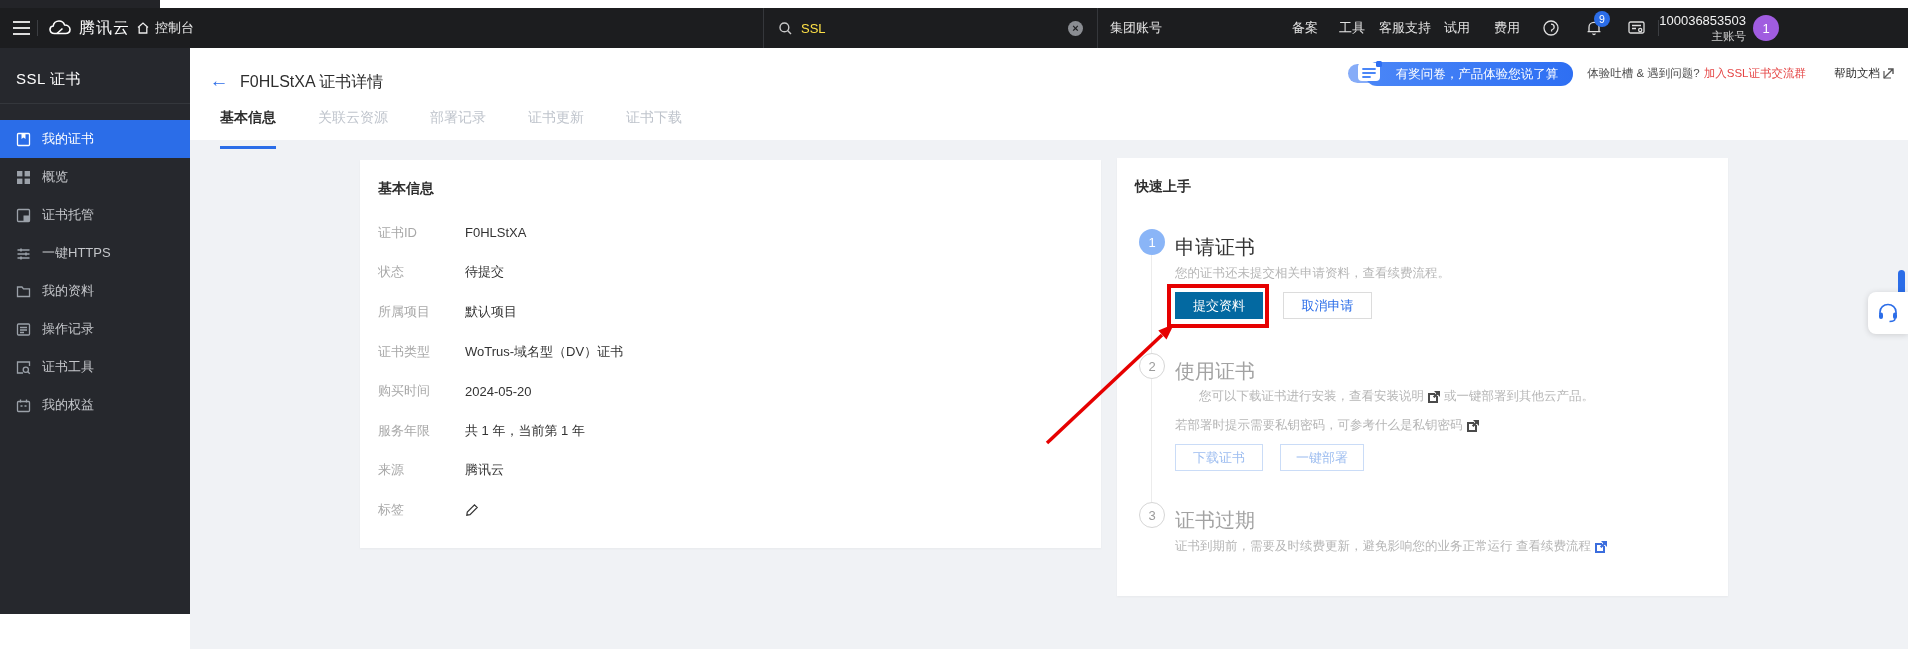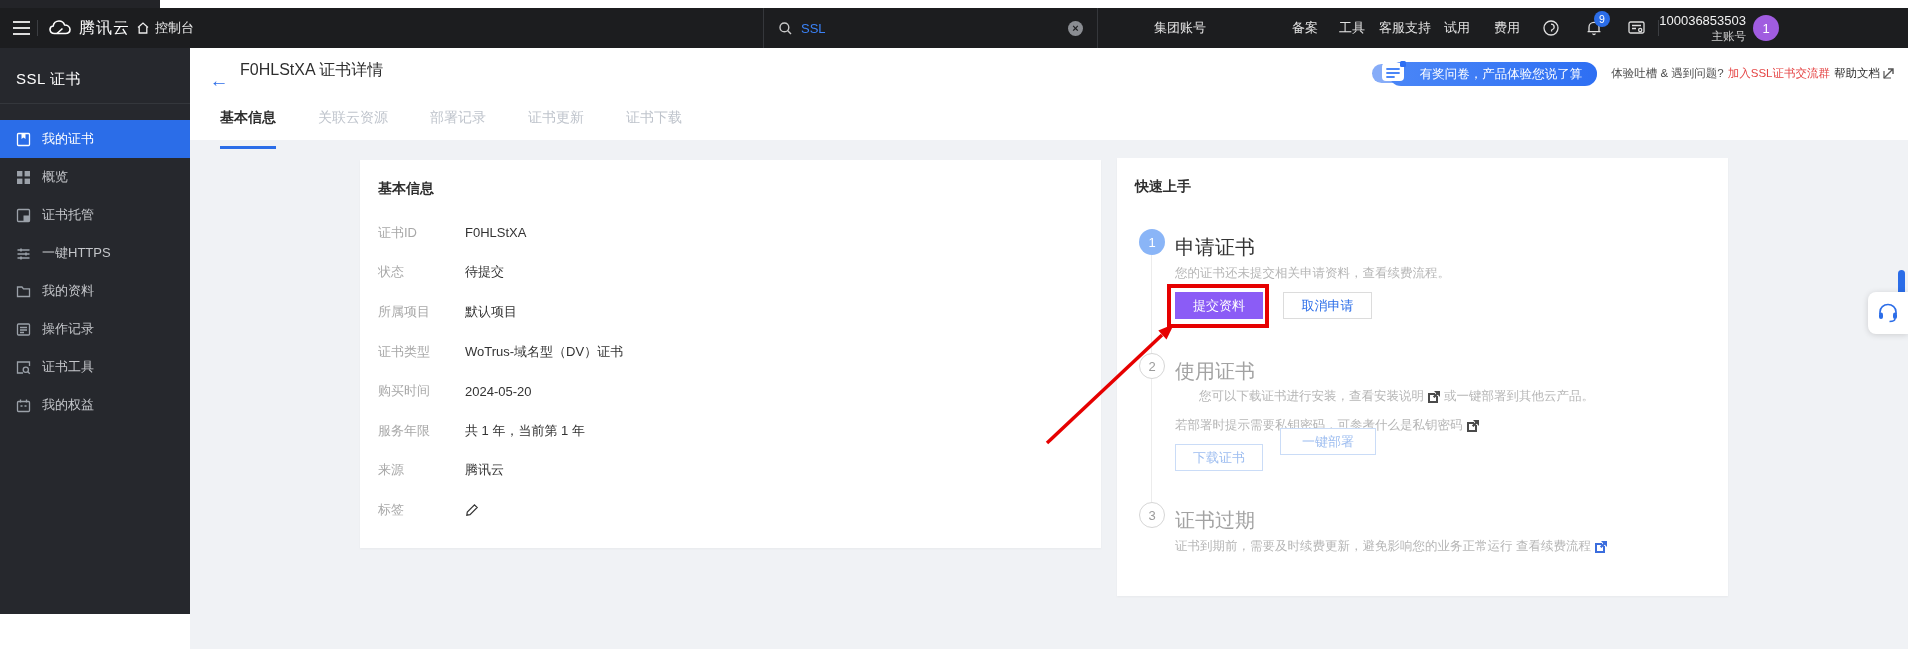--- a/index.html
+++ b/index.html
@@ -14,21 +14,21 @@
   
   .topbar { position:absolute; left:0; top:8px; width:1908px; height:40px; background:#1c1d1f; color:#e8e8e8; font-size:13px; }
   .tb-abs { position:absolute; top:0; height:40px; display:flex; align-items:center; white-space:nowrap; }
   .hamburger { left:8px; width:26px; justify-content:center; cursor:pointer; }
   .hamburger .bars { display:flex; flex-direction:column; gap:4px; }
   .hamburger .bars i { display:block; width:17px; height:2px; background:#dcdcdc; }
   .tb-div { position:absolute; top:12px; width:1px; height:16px; background:#3c3e42; }
   .brand { left:48px; gap:7px; font-size:16px; color:#fff; letter-spacing:1px; }
   .console-link { left:136px; gap:5px; color:#ececec; cursor:pointer; }
   .search-zone { position:absolute; left:763px; top:0; width:335px; height:40px; border-left:1px solid #35373b; border-right:1px solid #35373b; display:flex; align-items:center; padding:0 14px; gap:8px; }
-  .search-text { color:#3b82f6; flex:1; }
+  .search-text { color:#fde047; flex:1; }
   .clear-btn { width:15px; height:15px; border-radius:50%; background:#8a8d92; color:#1c1d1f; font-size:11px; line-height:15px; text-align:center; font-weight:bold; cursor:pointer; }
   .tb-link { cursor:pointer; color:#e3e3e3; }
   .tb-icon { cursor:pointer; }
   .bell-wrap { position:absolute; top:0; height:40px; display:flex; align-items:center; }
   .badge { position:absolute; left:9px; top:3px; min-width:16px; height:16px; border-radius:8px; background:#2b6de8; color:#fff; font-size:10.5px; line-height:16px; text-align:center; padding:0 3px; }
   .account { text-align:right; line-height:1.25; color:#f2f2f2; }
   .account .sub { font-size:11.5px; color:#cfcfcf; }
   .avatar { position:absolute; left:1753px; top:7px; width:26px; height:26px; border-radius:50%; background:#a05ce0; color:#fff; font-size:13px; display:flex; align-items:center; justify-content:center; cursor:pointer; }
 
   
@@ -38,33 +38,33 @@
   .sb-list { padding-top:16px; }
   .sb-item { height:38px; display:flex; align-items:center; gap:11px; padding:0 16px; color:#c4c6ca; font-size:13px; cursor:pointer; }
   .sb-item.active { background:#2b6de8; color:#fff; }
   .sb-item svg { flex:0 0 auto; }
   .ext-chip { display:inline-flex; width:13px; height:13px; border-radius:2px; background:#2b6de8; align-items:center; justify-content:center; margin-left:6px; }
 
   
   .main { position:absolute; left:190px; top:48px; width:1718px; height:601px; background:#f0f2f5; }
   .page-header { position:absolute; left:0; top:0; width:1718px; height:92px; background:#fff; }
   .back-btn { position:absolute; left:18px; top:22px; width:22px; height:22px; color:#2b6de8; font-size:19px; cursor:pointer; line-height:22px; text-align:center; }
-  .page-title { position:absolute; left:50px; top:12px; font-size:16px; color:#2e2e2e; font-weight:500; }
+  .page-title { position:absolute; left:50px; top:24px; font-size:16px; color:#2e2e2e; font-weight:500; }
   .tabs { position:absolute; left:30px; bottom:0; display:flex; gap:42px; height:34px; }
   .tab { font-size:14px; color:#bfc4cc; cursor:pointer; position:relative; line-height:22px; }
   .tab.active { color:#2e2e2e; font-weight:bold; }
   .tab.active::after { content:""; position:absolute; left:0; right:0; bottom:-9px; height:3px; background:#2b6de8; }
 
   .header-right { position:absolute; right:14px; top:16px; display:flex; align-items:center; gap:14px; }
   .survey-pill { position:relative; display:inline-block; background:#86acf8; border-radius:14px; padding-left:17px; cursor:pointer; }
   .pill-inner { background:linear-gradient(90deg,#4a86f7,#2e6ff3); border-radius:14px; color:#fff; font-size:12.5px; padding:5px 15px 5px 31px; }
   .pill-icon { position:absolute; left:9px; top:-4px; }
   .helper-links { display:flex; align-items:center; gap:4px; font-size:11.5px; color:#4c4c4c; white-space:nowrap; }
   .link-red { color:#e54545; cursor:pointer; }
-  .link-doc { color:#333; cursor:pointer; display:inline-flex; align-items:center; gap:3px; }
+  .link-doc { color:#333; cursor:pointer; display:inline-flex; align-items:center; gap:3px;margin-left:24px; }
 
   
   .card { position:absolute; background:#fff; box-shadow:0 1px 2px rgba(0,0,0,.04); }
   .card-basic { left:170px; top:112px; width:741px; height:388px; }
   .card-quick { left:927px; top:110px; width:611px; height:438px;padding-left:47px; }
   .card-title { position:absolute; left:18px; top:20px; font-size:14px; font-weight:bold; color:#2e2e2e; }
 
   .info-rows { position:absolute; left:18px; top:53px; right:18px; }
   .info-row { height:39.6px; display:flex; align-items:center; font-size:13px; }
   .info-label { width:87px; color:#a8a8a8; }
@@ -73,21 +73,21 @@
   
   .step-line { position:absolute; left:34px; top:97px; width:1px; height:247px; background:#ececec; }
   .step-circle { position:absolute; left:22px; width:26px; height:26px; border-radius:50%; font-size:13px; display:flex; align-items:center; justify-content:center; }
   .step-circle.filled { background:#8ab5f7; color:#fff; }
   .step-circle.hollow { background:#fff; border:1px solid #d6d6d6; color:#9b9b9b; }
   .step-title { position:absolute; left:58px; font-size:20px; }
   .step-title.dark { color:#333; font-weight:500; }
   .step-title.gray { color:#a2a2a2; }
   .step-desc { position:absolute; left:58px; font-size:12.5px; color:#b6b6b6; white-space:nowrap; display:flex; align-items:center; gap:4px; }
   .btn { position:absolute; height:27px; font-size:13px; display:flex; align-items:center; justify-content:center; cursor:pointer; }
-  .btn-primary { background:#8b5cf6; color:#fff; }
+  .btn-primary { background:#0369a1; color:#fff; }
   .btn-default { background:#fff; border:1px solid #dcdcdc; color:#2b6de8; }
   .btn-disabled { background:#fff; border:1px solid #cadcf7; color:#9dbdf0; }
   .anno-rect { position:absolute; left:50px; top:126px; width:102px; height:44px; border:4px solid #e60000; pointer-events:none; }
 
   .arrow-svg { position:absolute; left:0; top:0; width:1718px; height:601px; pointer-events:none; }
 
   
   .support-widget { position:absolute; right:0; top:244px; width:40px; height:42px; background:#fff; border-radius:8px 0 0 8px; box-shadow:0 1px 6px rgba(0,0,0,.15); display:flex; align-items:center; justify-content:center; cursor:pointer; }
   .edge-bar { position:absolute; right:3px; top:222px; width:7px; height:46px; border-radius:4px; background:#2b6de8; cursor:pointer; }
   .elink { display:inline-flex; cursor:pointer; }
@@ -132,21 +132,21 @@
       <span style="display:flex;">
         <svg width="15" height="15" viewBox="0 0 15 15" fill="none" stroke="#c9c9c9" stroke-width="1.4">
           <circle cx="6.4" cy="6.4" r="4.4"></circle>
             <path d="M9.8 9.8 L13 13"></path>
         </svg>
       </span>
       <span class="search-text">SSL</span>
       <span class="clear-btn">×</span>
     </div>
 
-    <div class="tb-abs tb-link" style="left:1110px;margin-left:44px;">集团账号</div>
+    <div class="tb-abs tb-link" style="left:1110px;">集团账号</div>
     <div class="tb-abs tb-link" style="left:1292px;">备案</div>
     <div class="tb-abs tb-link" style="left:1339px;">工具</div>
     <div class="tb-abs tb-link" style="left:1379px;">客服支持</div>
     <div class="tb-abs tb-link" style="left:1444px;">试用</div>
     <div class="tb-abs tb-link" style="left:1494px;">费用</div>
 
     <div class="tb-abs tb-icon" style="left:1542px;">
       <svg width="18" height="18" viewBox="0 0 18 18" fill="none" stroke="#dedede" stroke-width="1.3">
         <circle cx="9" cy="9" r="7"></circle>
           <path d="M9 5.2 C11 5.2 12.2 6.6 12.2 8.2 C12.2 10 10.8 10.6 9.6 11 L9.6 12.4"></path>
@@ -356,21 +356,21 @@
       <div class="step-desc" style="top:259px;">
         <span>若部署时提示需要私钥密码，可参考什么是私钥密码</span>
         <span class="elink">
           <svg width="12" height="12" viewBox="0 0 12 12" fill="#4a4a4a">
               <path d="M0 2 H7 V4 H2 V10 H8 V5 H10 V12 H0 Z"></path>
               <path d="M6 0 H12 V6 L9.8 3.8 L6.5 7.1 L4.9 5.5 L8.2 2.2 Z"></path>
             </svg>
         </span>
       </div>
       <div class="btn btn-disabled" style="left:58px; top:286px; width:88px;">下载证书</div>
-      <div class="btn btn-disabled" style="left:163px; top:270px; width:96px;">一键部署</div>
+      <div class="btn btn-disabled" style="left:163px; top:286px; width:84px;">一键部署</div>
 
       <div class="step-circle hollow" style="top:344px;">3</div>
       <div class="step-title gray" style="top:349px;">证书过期</div>
       <div class="step-desc" style="top:380px;">
         <span>证书到期前，需要及时续费更新，避免影响您的业务正常运行 查看续费流程</span>
         <span class="elink">
           <svg width="12" height="12" viewBox="0 0 12 12" fill="#3b6ddd">
               <path d="M0 2 H7 V4 H2 V10 H8 V5 H10 V12 H0 Z"></path>
               <path d="M6 0 H12 V6 L9.8 3.8 L6.5 7.1 L4.9 5.5 L8.2 2.2 Z"></path>
             </svg>

